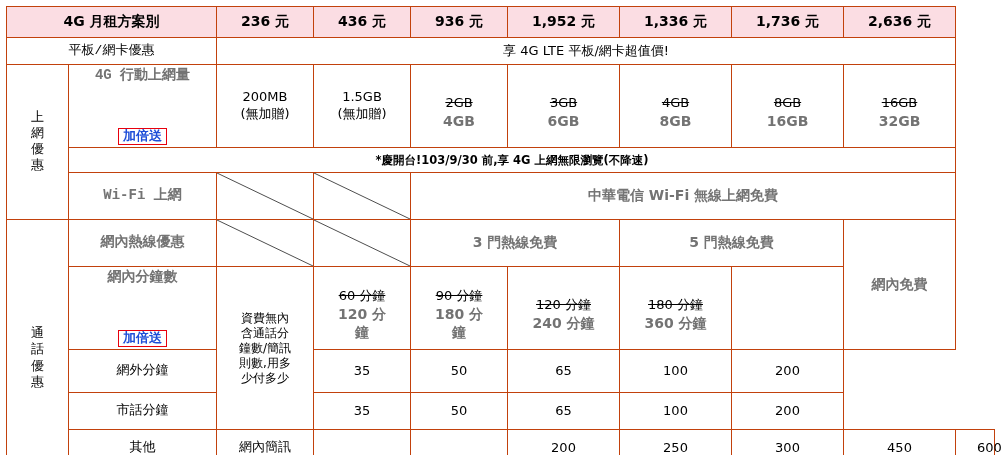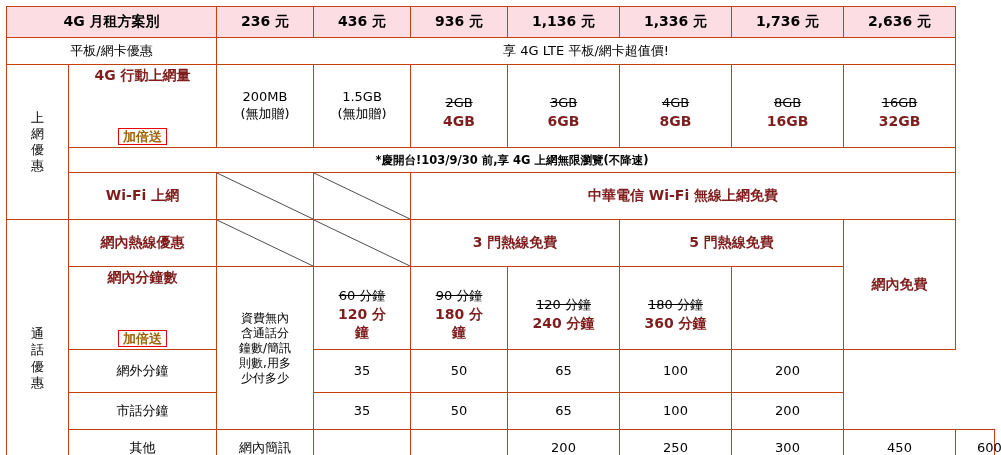--- a/index.html
+++ b/index.html
@@ -25,24 +25,24 @@
     line-height:1.25;
     position:relative;
   }
   .hdr{
     background:#fbdde3;
     font-weight:bold;
     color:#000;
     height:26px;
     font-size:14px;
   }
-  .rowlabel{ font-size:13px; }
-  .red{ color:#7f1d1d; font-weight:bold; }
+  .rowlabel{ font-size:13px;font-family:Liberation Mono, monospace; }
+  .red{ color:#737373; font-weight:bold; }
   .redbox{
-    color:#a16207;font-weight:bold;
+    color:#1d4ed8;font-weight:bold;
     display:inline-block;
     border:1px solid #e8000d;
     padding:0 4px;
     line-height:1.2;
     margin-top:40px;
   }
   .strike{ text-decoration:line-through;margin-top:13px; }
   .big{ font-size:14px; }
   .note{ font-size:11.5px;font-weight:bold; }
   .wrapcell{ font-size:12px; line-height:1.45; }
@@ -66,21 +66,21 @@
     <col style="width:112px">
     <col style="width:112px">
   </colgroup>
 
   <tbody>
       <tr>
     <td class="hdr" colspan="2">4G 月租方案別</td>
     <td class="hdr">236 元</td>
     <td class="hdr">436 元</td>
     <td class="hdr">936 元</td>
-    <td class="hdr">1,136 元</td>
+    <td class="hdr">1,952 元</td>
     <td class="hdr">1,336 元</td>
     <td class="hdr">1,736 元</td>
     <td class="hdr">2,636 元</td>
   </tr>
 
   <tr>
     <td colspan="2" class="rowlabel" style="height:22px">平板/網卡優惠</td>
     <td colspan="7">享 4G LTE 平板/網卡超值價!</td>
   </tr>
 

